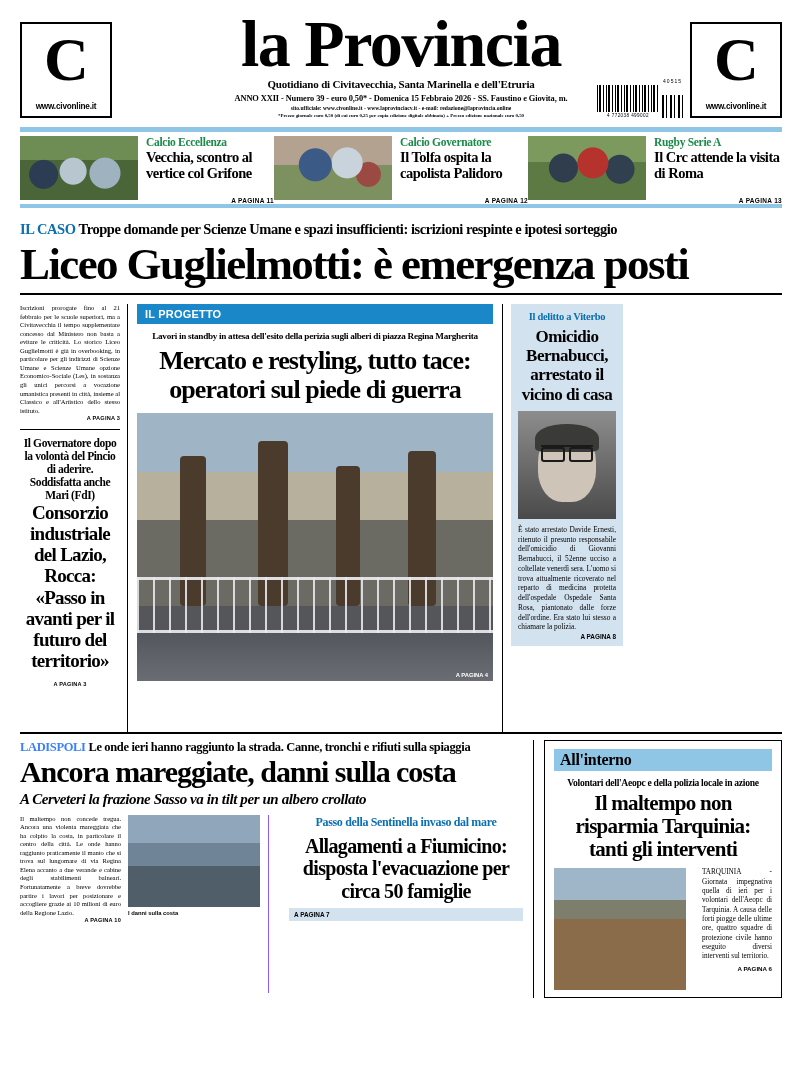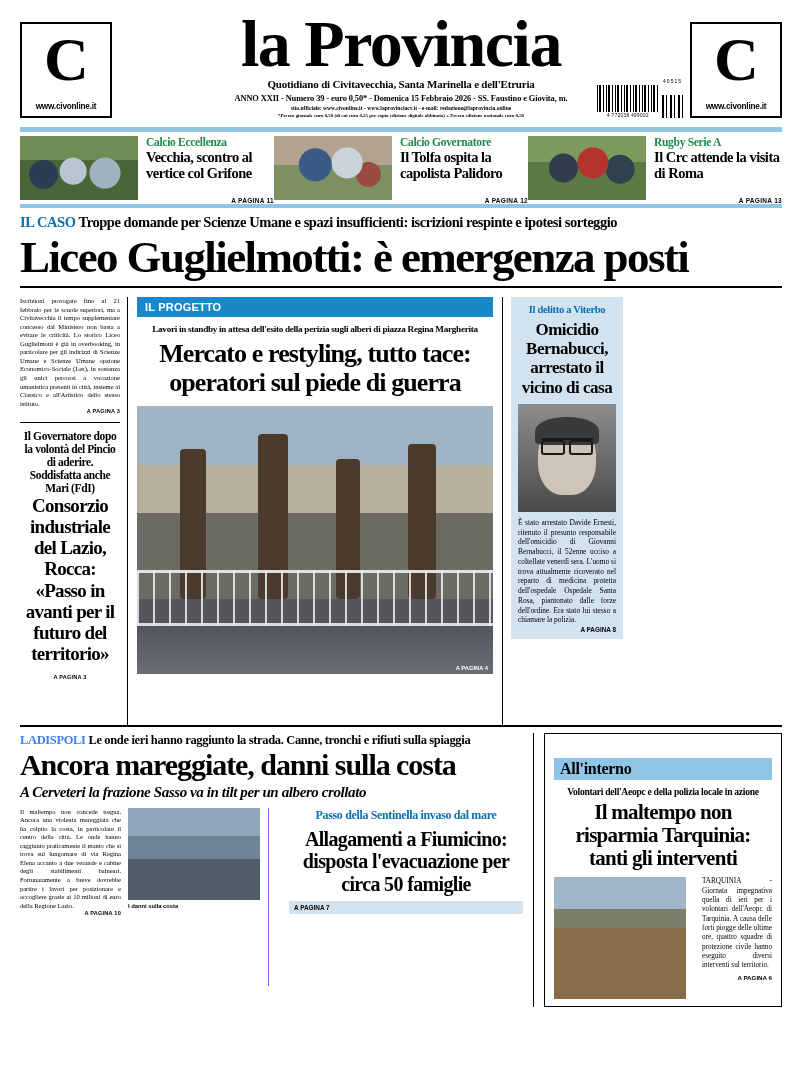--- a/index.html
+++ b/index.html
@@ -61,21 +61,21 @@
     radial-gradient(circle at 30% 50%, #2f3d4c 0 14px, transparent 15px),
     radial-gradient(circle at 55% 42%, #b5332c 0 15px, transparent 16px),
     radial-gradient(circle at 78% 52%, #31404e 0 14px, transparent 15px),
     linear-gradient(#7d9a5e 0 40%, #5d7a45 40% 100%); }
   .sp-text { flex: 1; padding-left: 8px; display: flex; flex-direction: column; justify-content: flex-start; }
   .sp-kicker { color: #1b8a4a; font-family: "Liberation Serif", serif; font-weight: 700; font-size: 11.5px; letter-spacing: -0.3px; }
   .sp-head { font-family: "Liberation Serif", serif; font-weight: 700; font-size: 14.5px; line-height: 1.08; letter-spacing: -0.5px; margin-top: 2px; }
   .sp-page { font-family: "Liberation Sans", sans-serif; font-weight: 700; font-size: 6.5px; text-align: right; margin-top: auto; letter-spacing: 0.3px; }
 
   
-  .lead-kicker { margin-top: 7px; font-size: 14.5px; letter-spacing: -0.45px; font-weight: 700; line-height: 1.1; }
+  .lead-kicker { margin-top: 14px; font-size: 14.5px; letter-spacing: -0.45px; font-weight: 700; line-height: 1.1; }
   .lead-kicker .tag { color: #0b6fb0; font-weight: 700; letter-spacing: -0.4px; }
   .lead-title {
     font-family: "Liberation Serif", serif; font-weight: 700;
     font-size: 45px; line-height: 1.0; letter-spacing: -1.6px; margin-top: 4px; white-space: nowrap;
   }
 
   
   .body-row { display: flex; margin-top: 9px; height: 428px; }
   .col-left { width: 108px; padding-right: 7px; border-right: 1px solid #000; }
   .col-mid { width: 375px; padding: 0 9px; border-right: 1px solid #000; }
@@ -141,21 +141,21 @@
   .bot-c3 { flex: 1; padding-left: 20px; border-left: 1px solid #8b5cf6; }
 
   .bot-photo { width: 100%; height: 92px; position: relative; overflow: hidden;
     background: linear-gradient(180deg,#8fa6bb 0 30%, #6f8496 30% 55%, #4f5e68 55% 100%); }
   .caption { font-family: "Liberation Sans", sans-serif; font-weight: 700; font-size: 5.8px; margin-top: 3px; }
   .fi-kick { color: #0b6fb0; font-family: "Liberation Serif", serif; font-weight: 700; font-size: 12px; text-align: center; letter-spacing: -0.35px; }
   .fi-title { font-family: "Liberation Serif", serif; font-weight: 700; font-size: 20px; line-height: 1.13; text-align: center; letter-spacing: -0.65px; margin-top: 5px; }
   .fi-bar { background:#d3e2ef; font-family:"Liberation Sans",sans-serif; font-weight:700; font-size:6.4px; padding:3px 5px; margin-top: 6px; }
 
   
-  .ai-box { border: 1.6px solid #000; padding: 24px 9px 7px 9px; }
+  .ai-box { border: 1.6px solid #000; padding: 8px 9px 7px 9px; }
   .ai-head { background: #8fc6e6; font-family: "Liberation Serif", serif; font-weight: 700; font-size: 16px; padding: 2px 6px; letter-spacing: -0.3px; }
   .ai-kick { font-family: "Liberation Serif", serif; font-weight: 700; font-size: 9.6px; text-align: center; margin-top: 6px; letter-spacing: -0.3px; }
   .ai-title { font-family: "Liberation Serif", serif; font-weight: 700; font-size: 21px; line-height: 1.1; text-align: center; margin-top: 4px; letter-spacing: -0.7px; }
   .ai-row { display: flex; margin-top: 7px; }
   .ai-photo { width: 132px; height: 122px; position: relative; overflow: hidden;
     background: linear-gradient(180deg,#9fb6c8 0 26%, #7d7e6b 26% 42%, #8a6b4a 42% 100%); }
   .ai-text { flex: 1; padding-left: 8px; font-family:"Liberation Serif",serif; font-size: 7.2px; line-height: 1.3; text-align: justify; }
   .ai-pg { font-family:"Liberation Sans",sans-serif; font-weight: 700; font-size: 6.2px; text-align: right; margin-top: 3px; }
 </style>
 </head>

